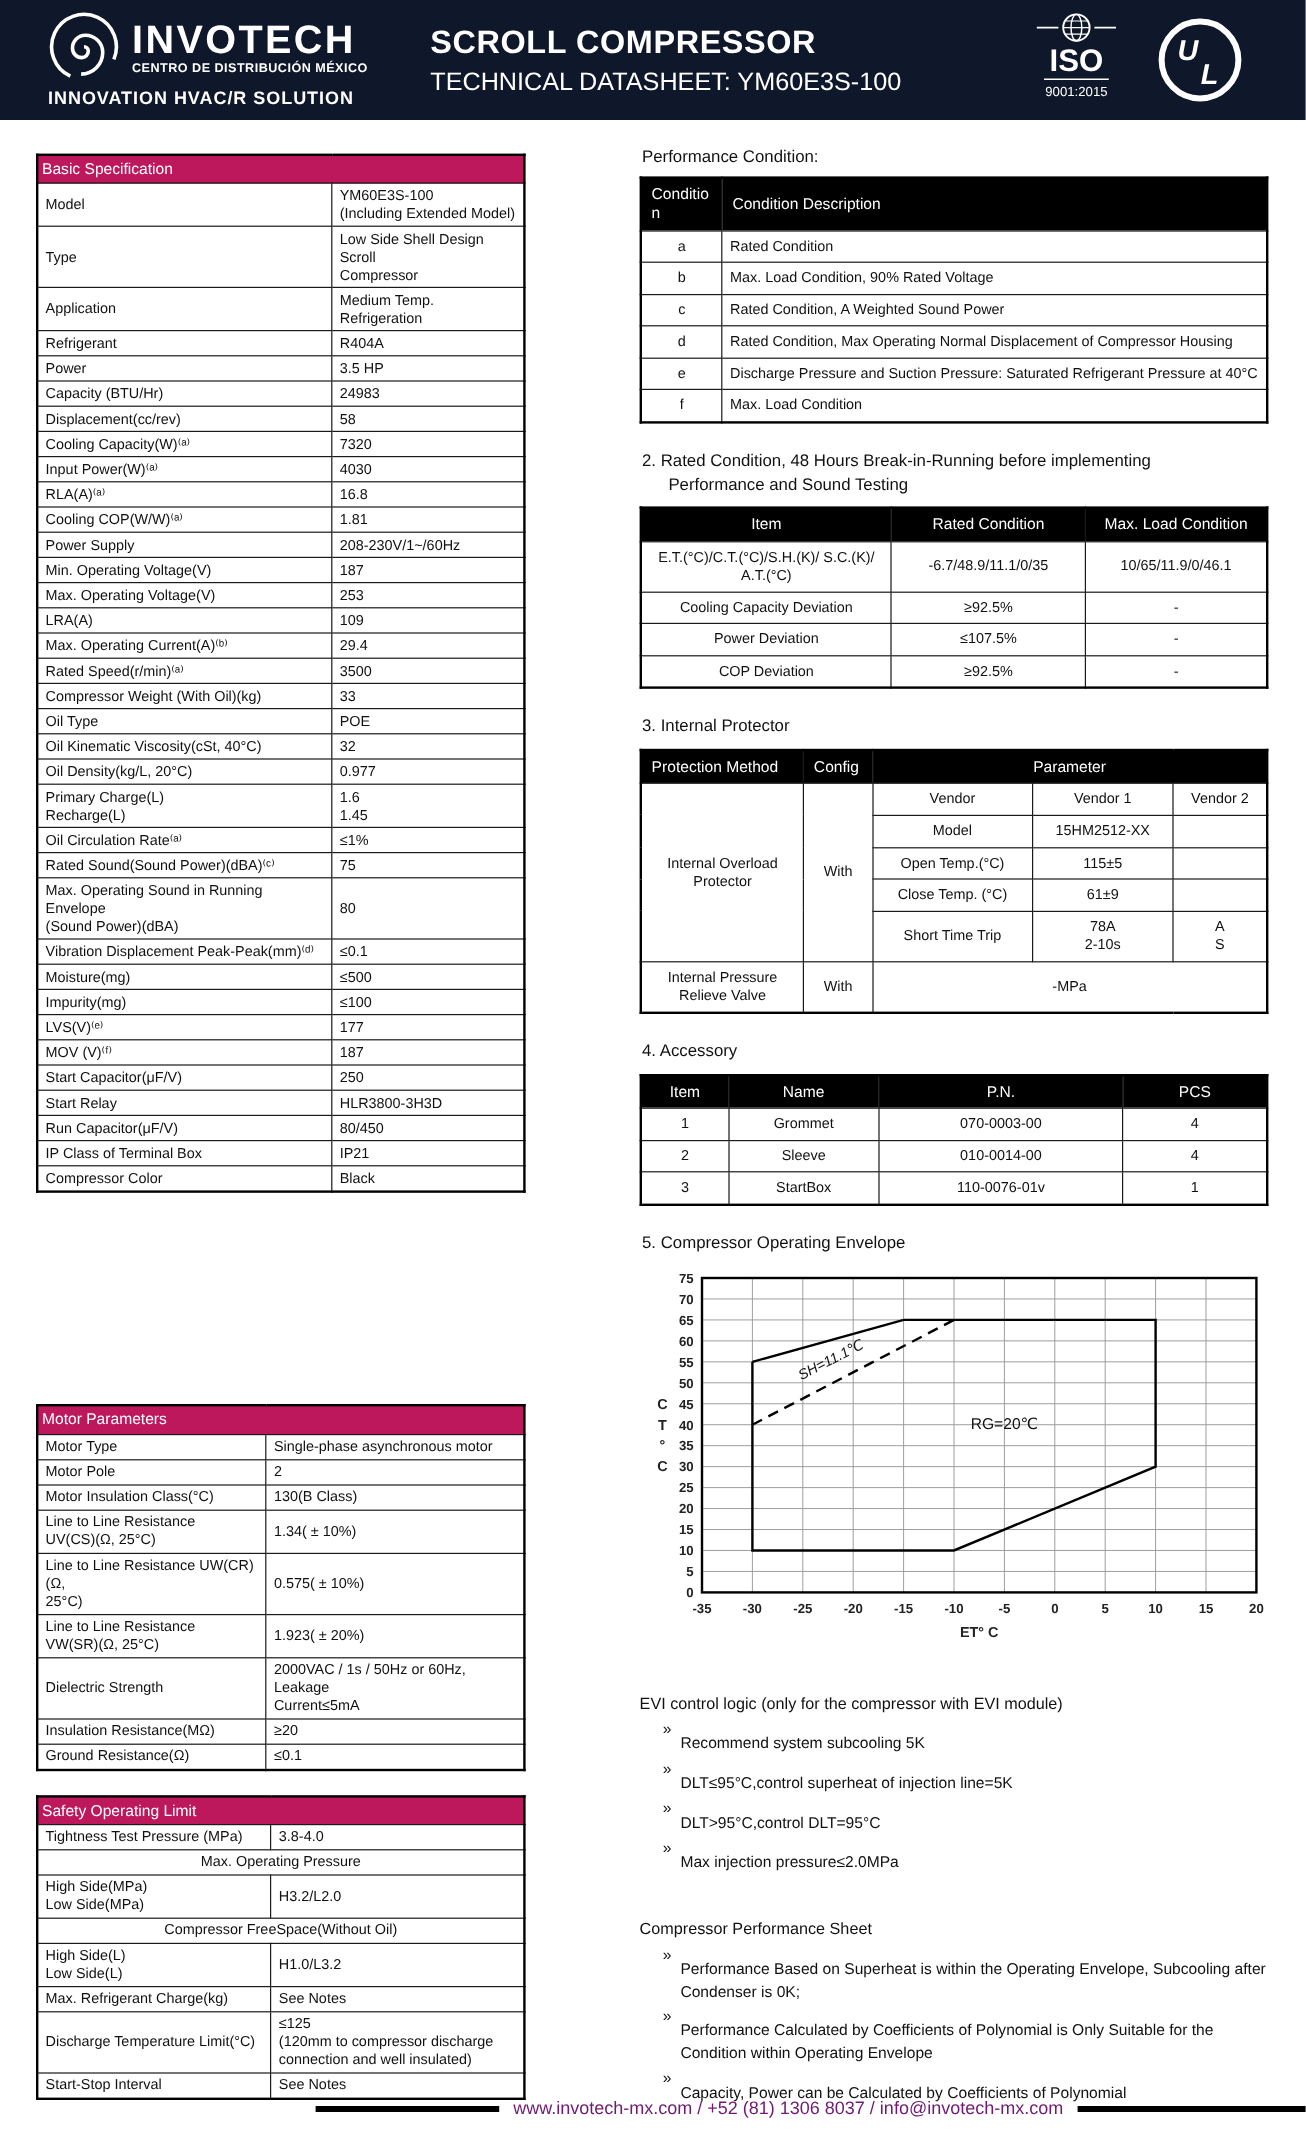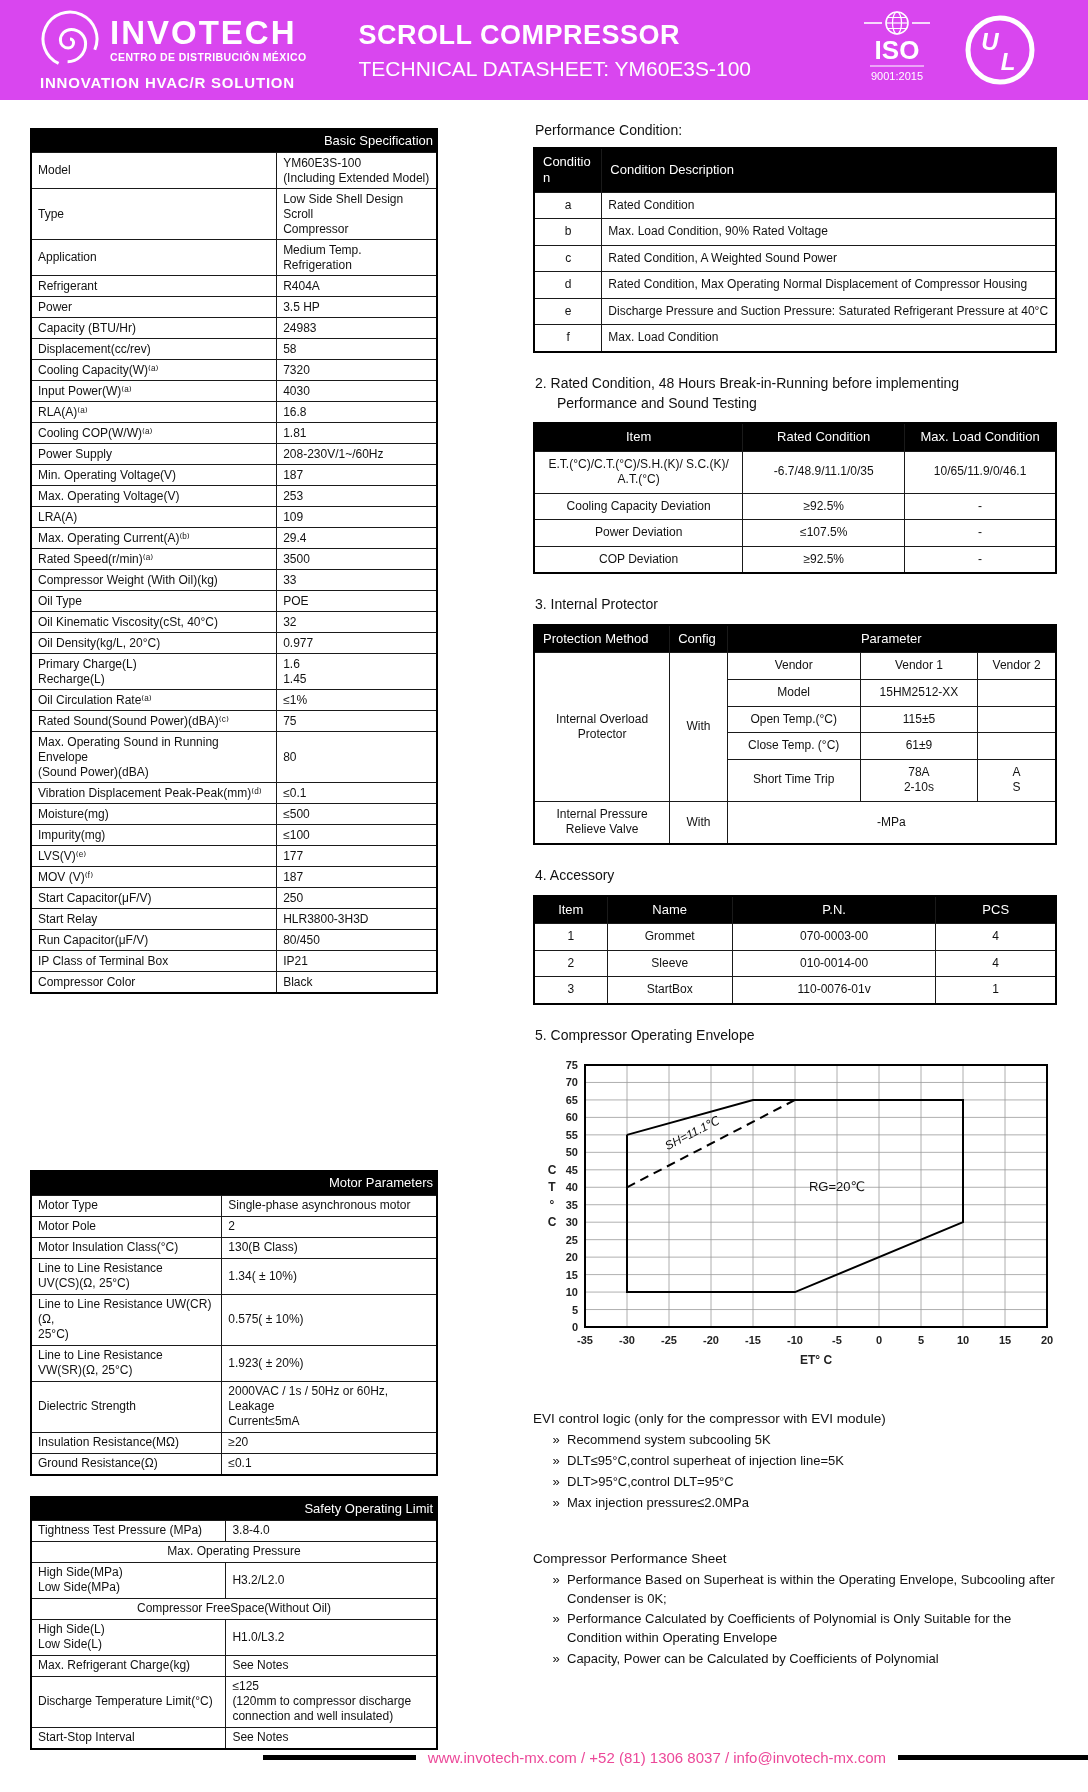--- a/index.html
+++ b/index.html
@@ -6,21 +6,21 @@
   html,body { width: 1088px; }
   body {
     height: 1792px; position: relative; background: #fff;
     font-family: "Liberation Sans", "DejaVu Sans", sans-serif;
     color: #111; overflow: hidden;
   }
 
   
   .hdr-bar {
     position: absolute; top: 0; left: 0; width: 1088px; height: 100px;
-    background: #d946ef; color: #fff; display: flex; align-items: center;
+    background: #0f172a; color: #fff; display: flex; align-items: center;
     padding: 0 50px 0 40px;
   }
   .logo-block { display: grid; grid-template-columns: auto auto; column-gap: 10px; align-items: center; }
   .spiral { grid-row: 1; width: 60px; height: 60px; }
   .brand { font-size: 33px; font-weight: bold; letter-spacing: 2px; line-height: 1; }
   .brand-sub { font-size: 10.5px; font-weight: bold; letter-spacing: 0.4px; margin-top: 2px; }
   .tagline { grid-column: 1 / 3; font-size: 15px; font-weight: bold; letter-spacing: 0.8px; margin-top: 5px; }
   .title-block { margin-left: 52px; flex: 1; }
   .doc-title { font-size: 27px; font-weight: bold; letter-spacing: 0.5px; }
   .doc-subtitle { font-size: 21px; margin-top: 6px; }
@@ -29,51 +29,51 @@
   
   .col-left  { position: absolute; top: 128px; left: 30px;  width: 408px; }
   .col-right { position: absolute; top: 122px; left: 533px; width: 524px; }
 
   
   table { border-collapse: collapse; width: 100%; table-layout: fixed; border: 2px solid #000; }
   td, th {
     border: 1px solid #1a1a1a; font-size: 12px; line-height: 1.25;
     padding: 2.5px 6px; white-space: pre-line; vertical-align: middle; word-wrap: break-word;
   }
-  th.title { background: #000000; color: #fff; font-weight: normal; font-size: 13px; padding: 3px; text-align: right; }
+  th.title { background: #be185d; color: #fff; font-weight: normal; font-size: 13px; padding: 3px; text-align: left; }
   tr.hdr th { background: #000; color: #fff; font-weight: normal; font-size: 13px; padding: 5px 8px; }
   td.c, th.c { text-align: center; }
   td.l, th.l { text-align: left; }
   .cond-table td { padding: 5px 6px; line-height: 1.3; }
   .gap-motor  { margin-top: 176px; }
   .gap-safety { margin-top: 20px; border-radius: 11px; }
 
   
   .plain-heading { font-size: 14px; margin: 0 0 9px 2px; }
   .sec-heading {
     font-size: 14px; margin: 21px 0 9px 2px; line-height: 1.4;
     padding-left: 22px; text-indent: -22px; white-space: pre-line;
   }
   #envelope-chart { margin-top: 12px; margin-left: 6px; }
   .note-block { margin-top: 38px; }
   .note-heading { font-size: 13.5px; margin-bottom: 5px; }
   .note-block ul { list-style: none; margin-left: 12px; }
   .note-block li { display: flex; font-size: 13px; line-height: 1.45; margin: 2px 0; }
   .bm { flex: 0 0 22px; text-align: center; }
-  .bt { flex: 1; }
+  .bt { flex: 1; margin-top: 12px; }
 
   
   footer {
     position: absolute; left: 0; right: 0; bottom: 26px;
     display: flex; align-items: center; justify-content: flex-end;
   }
   .fbar { height: 5px; background: #000; }
   .fbar-l { width: 153px; margin-right: 12px; }
   .fbar-r { width: 190px; margin-left: 12px; }
-  .ftext { font-size: 15px; color: #ec4899; }
+  .ftext { font-size: 15px; color: #701a75; }
 </style>
 </head>
 <body>
 
 <header class="hdr-bar">
   <div class="logo-block">
     <svg class="spiral" viewBox="0 0 100 100">
       <circle cx="50" cy="50" r="45" fill="none" stroke="#fff" stroke-width="5" stroke-dasharray="210 73" transform="rotate(115 50 50)"></circle>
       <path d="M50 50 a6 6 0 0 1 6 6 a9 9 0 0 1 -9 9 a13 13 0 0 1 -13 -13 a18 18 0 0 1 18 -18 a24 24 0 0 1 24 24 a30 30 0 0 1 -30 30" fill="none" stroke="#fff" stroke-width="5"></path>
     </svg>

